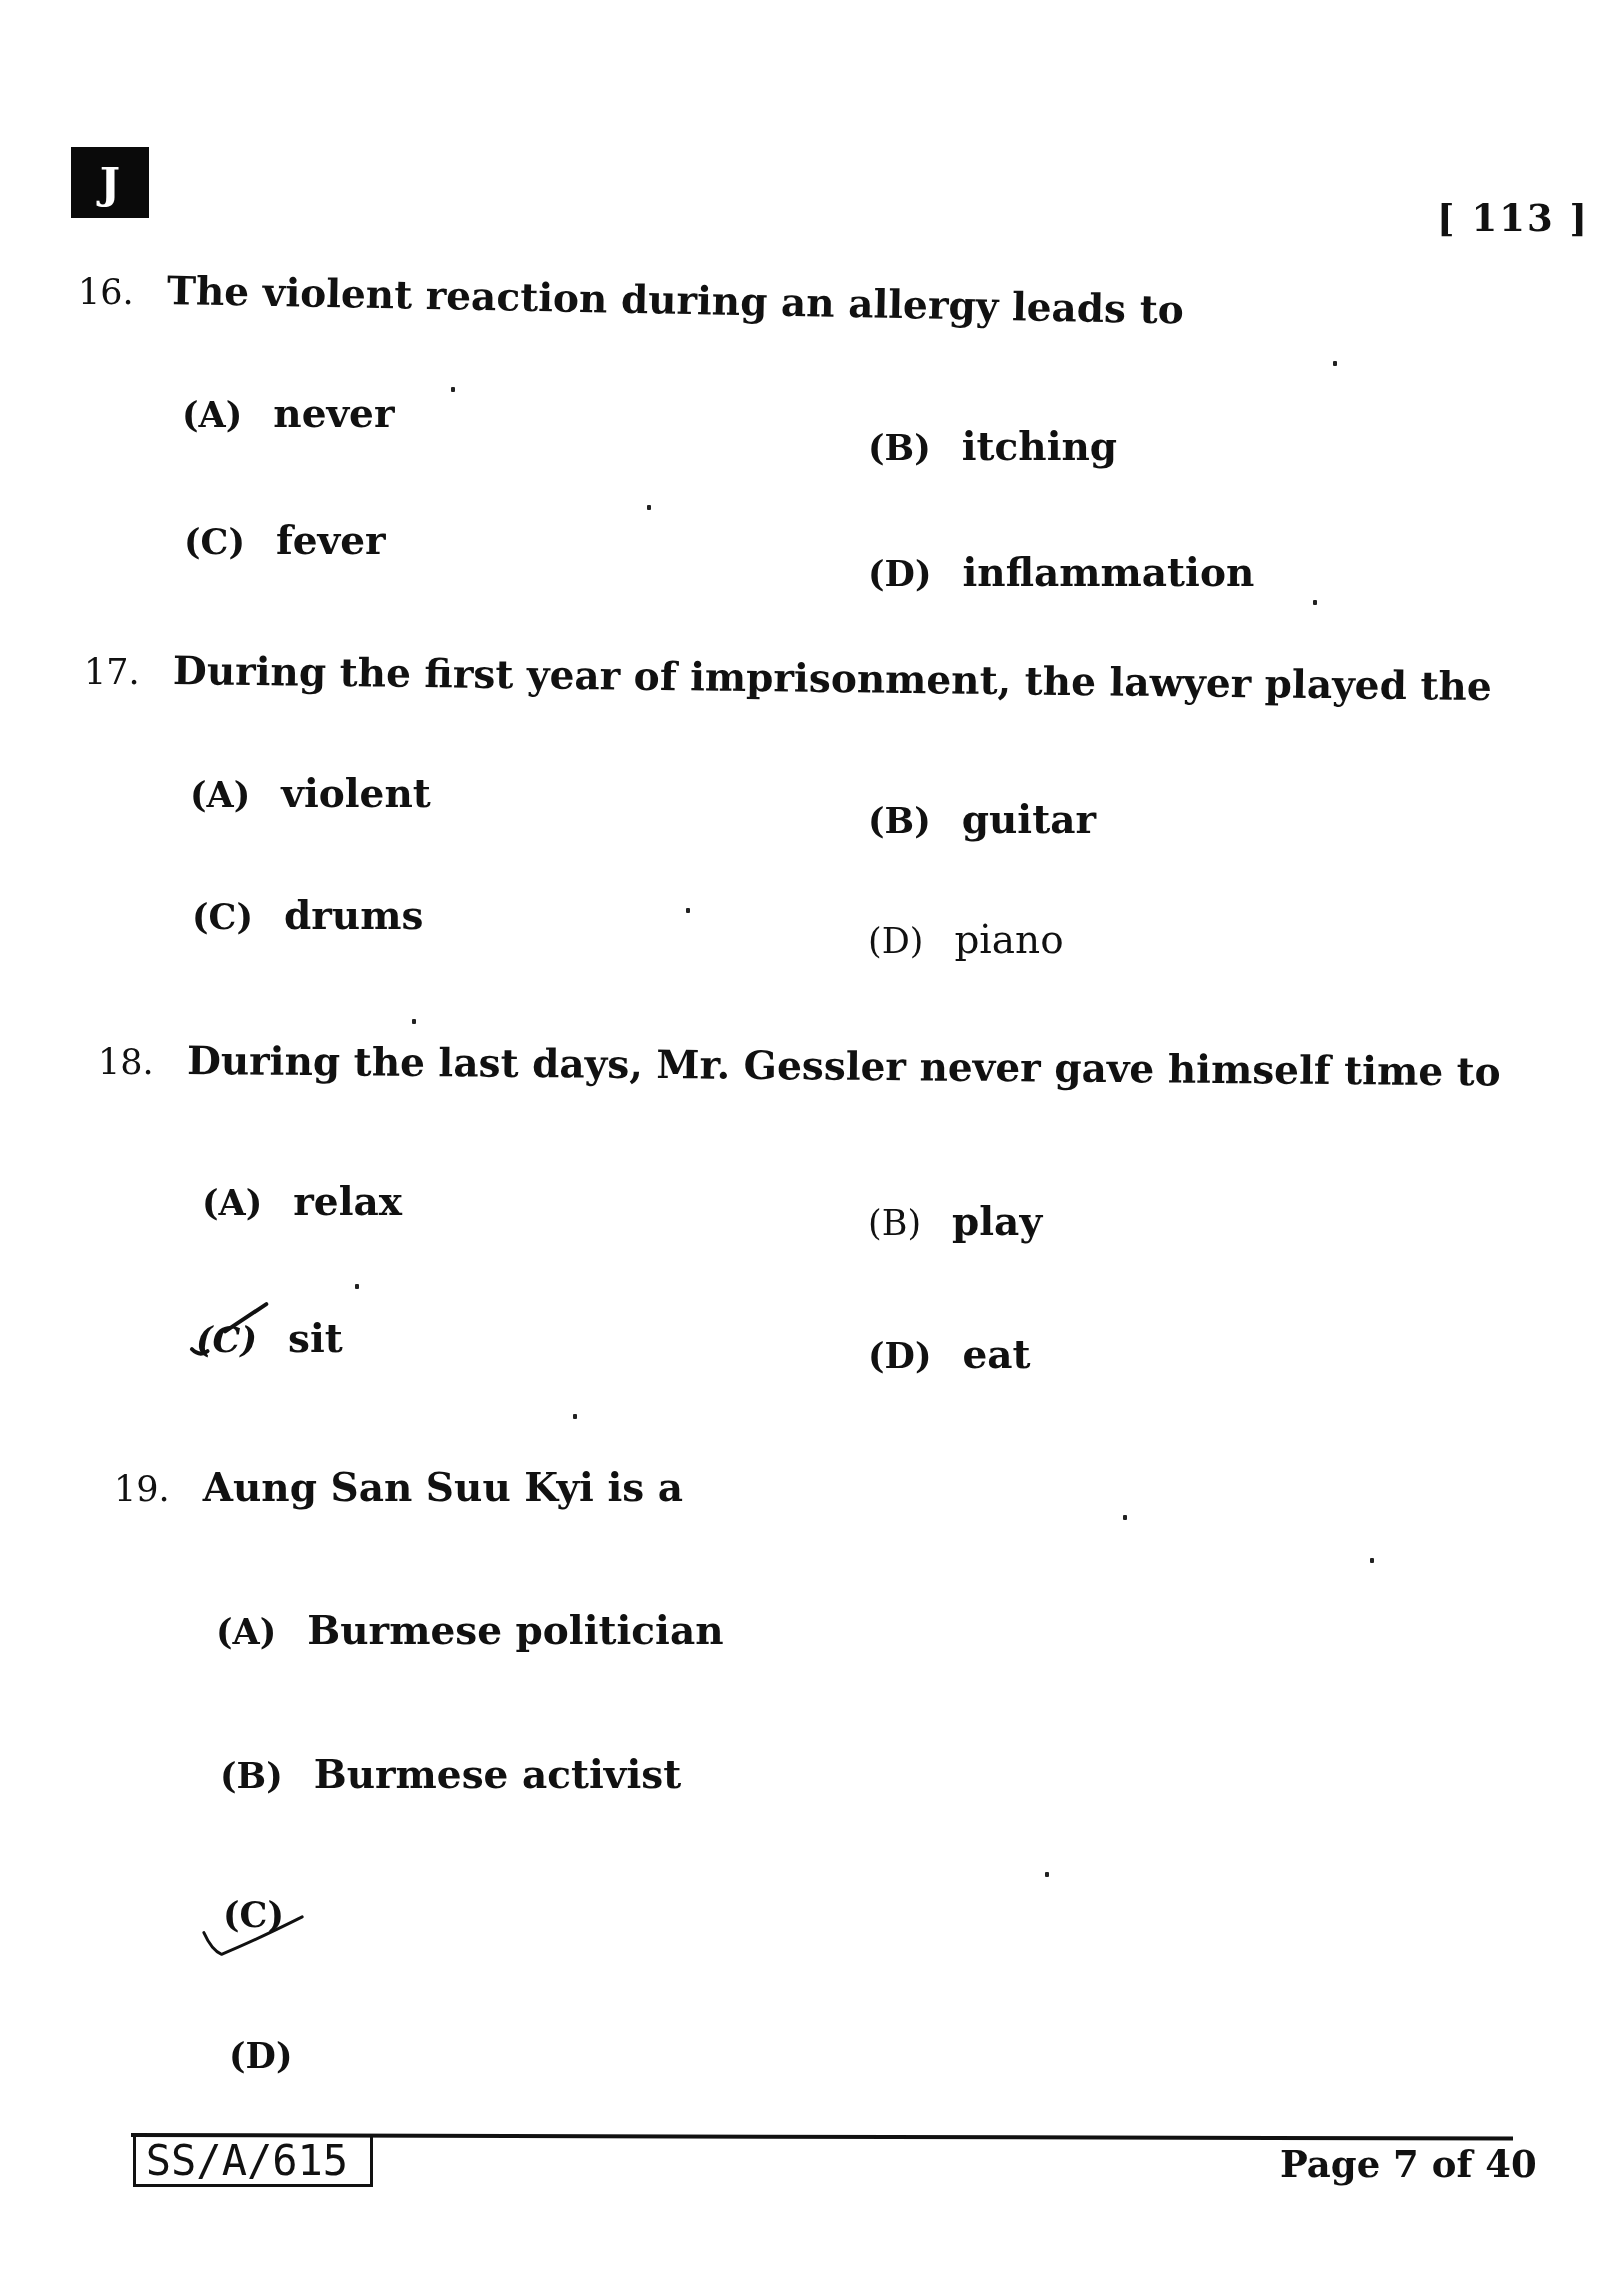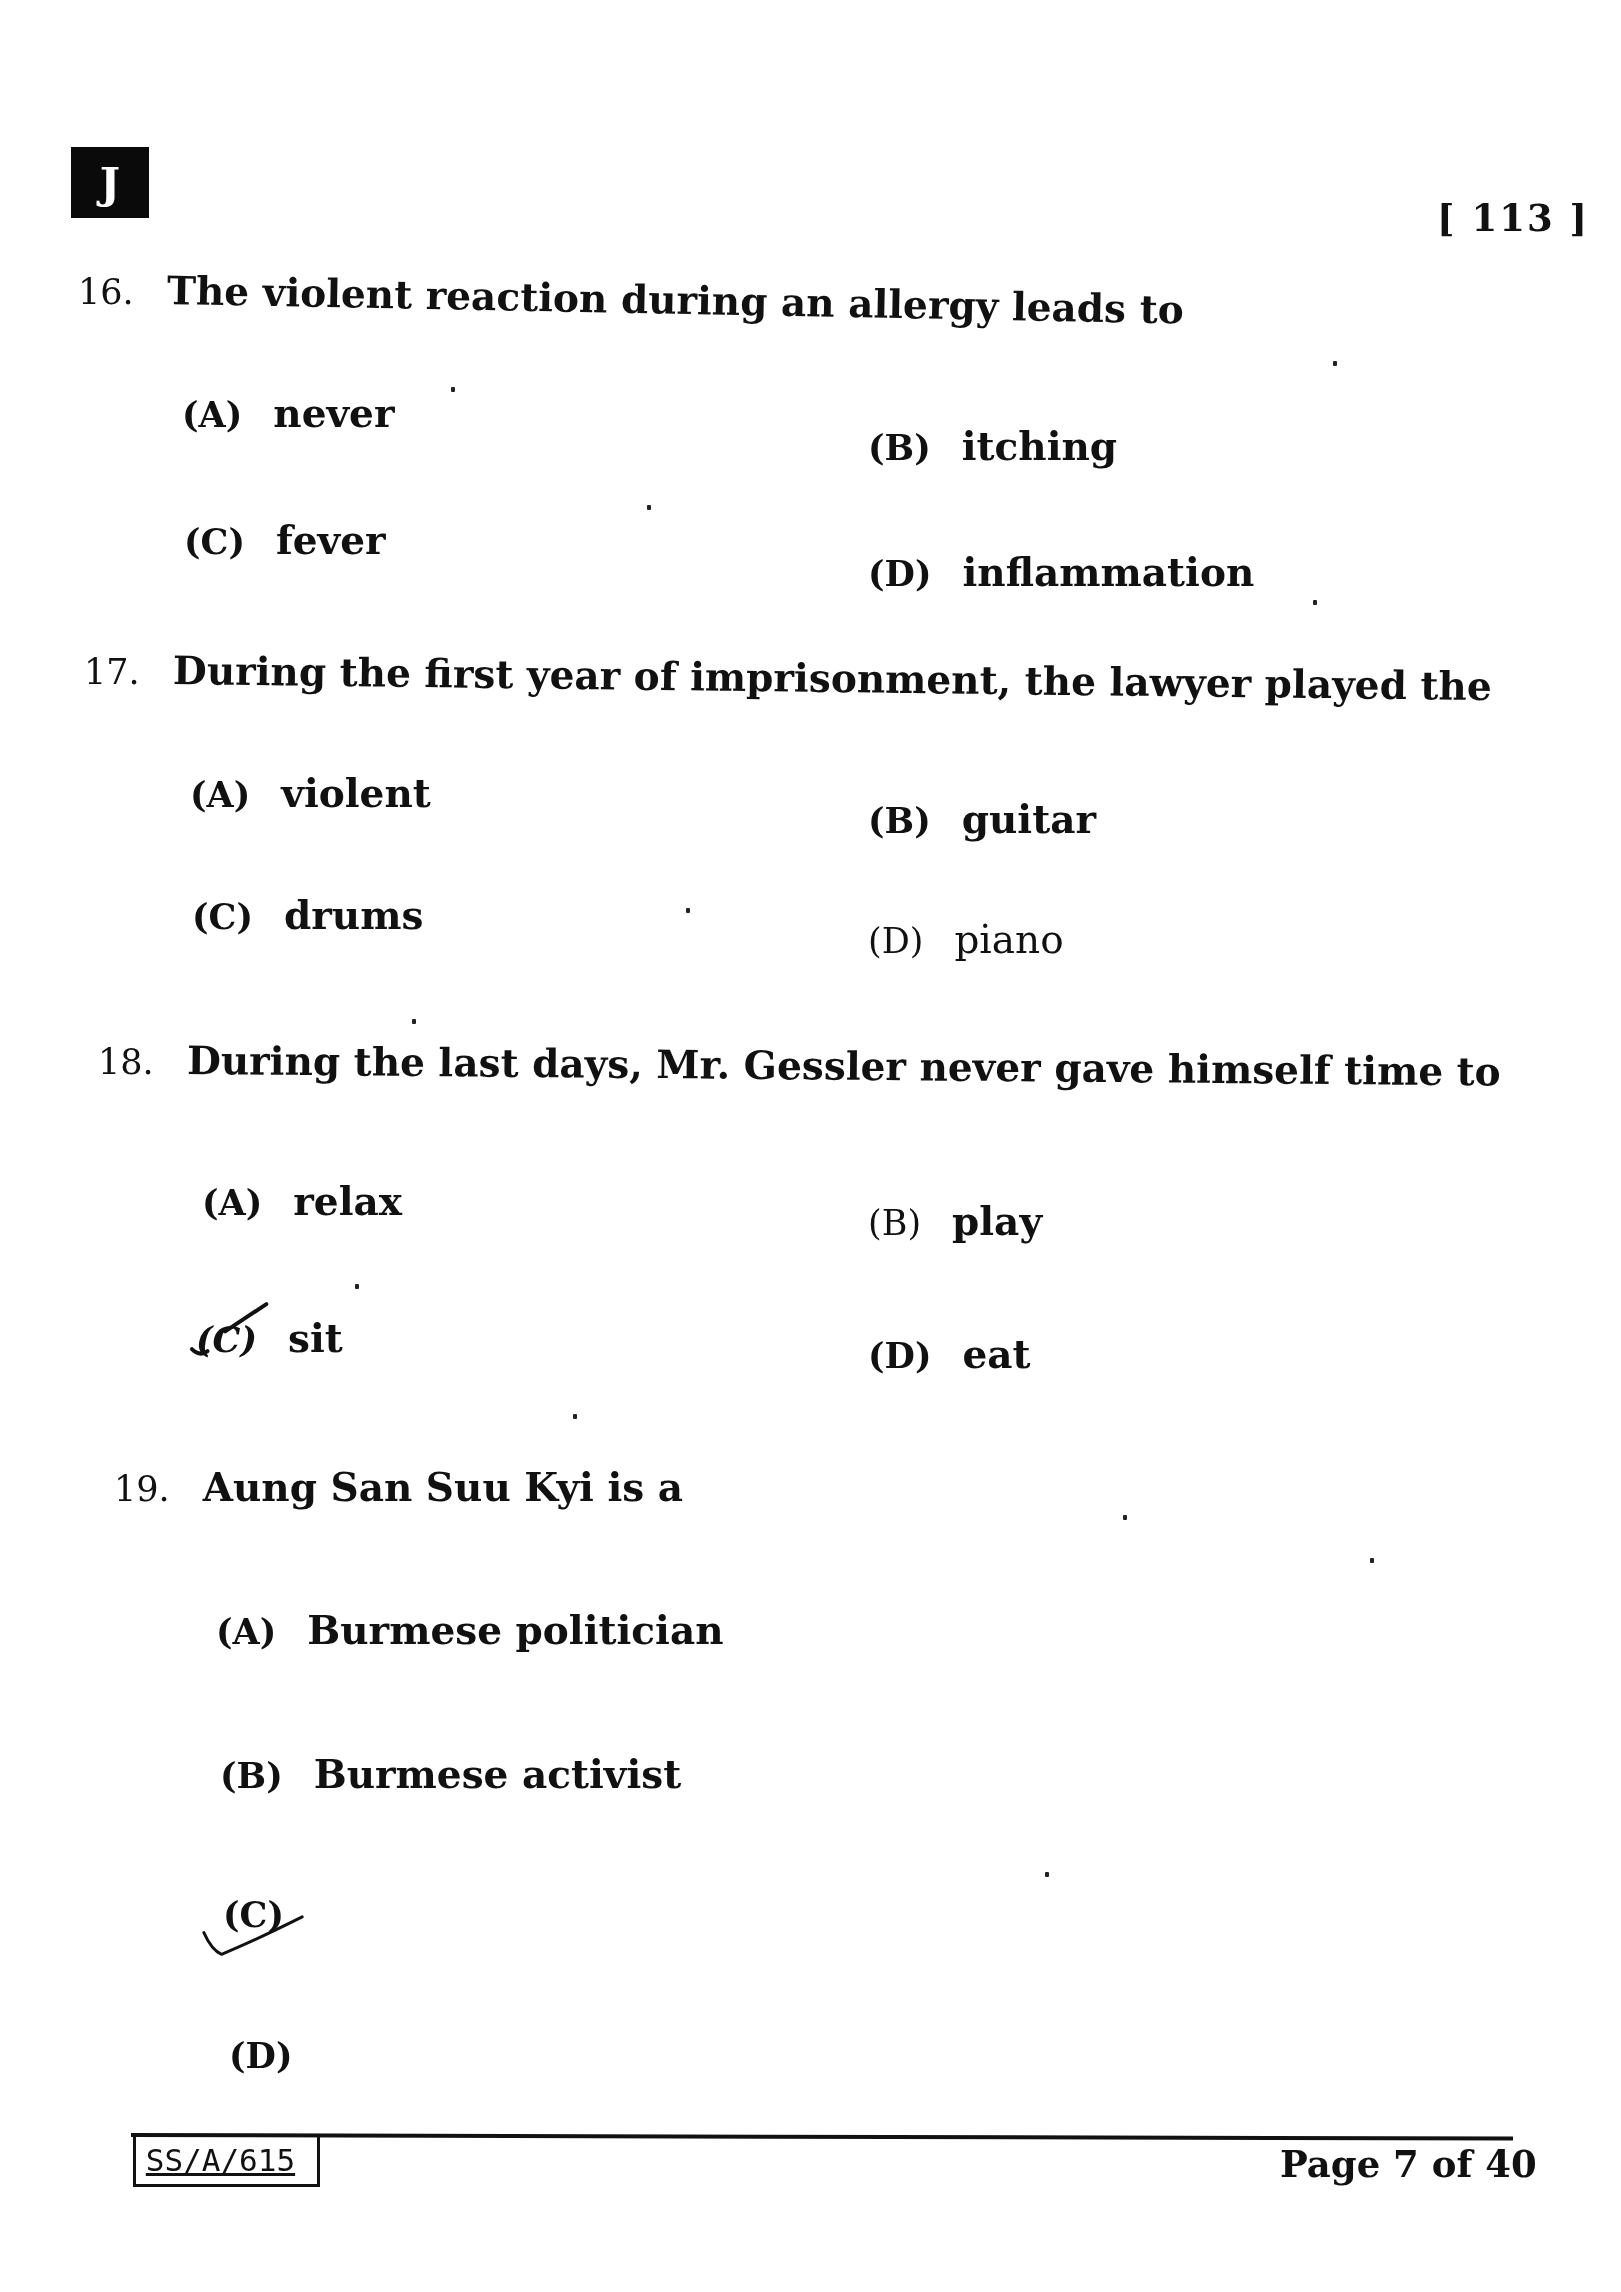--- a/index.html
+++ b/index.html
@@ -32,21 +32,21 @@
 
   
   .footer-rule {
     left: 131px; top: 2133px; width: 1382px; height: 3.9px; background: #111;
     transform: rotate(0.15deg); transform-origin: left;
   }
   .footer-code {
     left: 133px; top: 2137px; height: 47px; padding: 0 21.6px 0 9.8px;
     border: 3.9px solid #111; border-top: none;
     font-family: "DejaVu Sans Mono", "Liberation Mono", monospace;
-    font-size: 31px; line-height: 47px; text-decoration: underline;
+    font-size: 42px; line-height: 47px;
   }
   .footer-page {
     left: 1280px; top: 2142px; font-size: 37px; font-weight: bold;
   }
 
   .handmark { position: absolute; pointer-events: none; }
   .speck { position: absolute; width: 3.9px; height: 4.9px; background: #222; border-radius: 1px; }
 </style>
 </head>
 <body>

